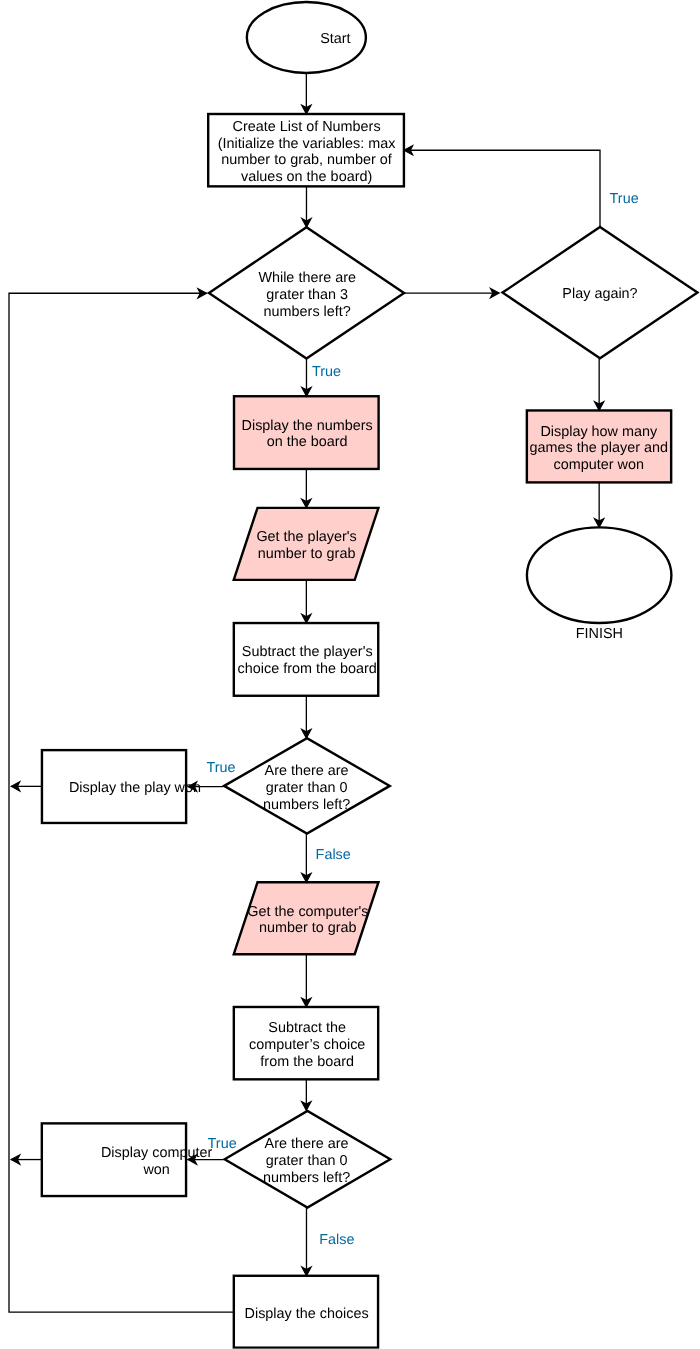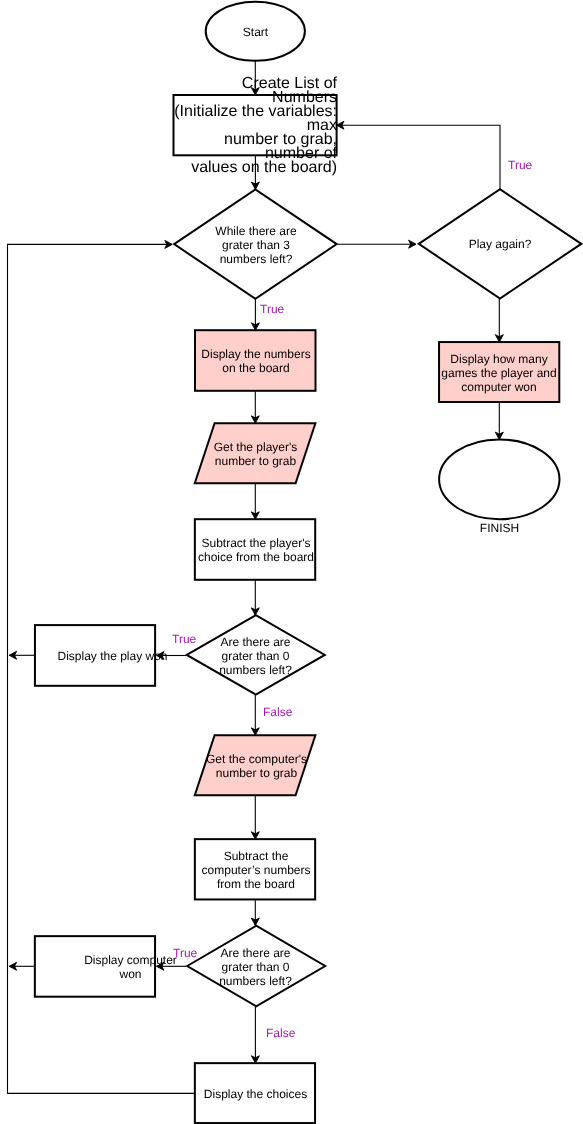--- a/index.html
+++ b/index.html
@@ -7,21 +7,21 @@
   body{width:583px;height:1124px;overflow:hidden;font-family:"Liberation Sans",sans-serif;}
   #stage{position:relative;width:583px;height:1124px;background:#ffffff;overflow:hidden;}
   .nodetext, .edgelabel{-webkit-font-smoothing:antialiased;text-rendering:geometricPrecision;
     transform:translateZ(0);will-change:transform;}
   svg.layer{position:absolute;left:0;top:0;width:583px;height:1124px;display:block;}
   .nodetext{position:absolute;display:flex;align-items:center;justify-content:center;
     text-align:center;font-family:"Liberation Sans",sans-serif;color:#000000;
     white-space:pre-line;-webkit-font-smoothing:antialiased;}
   .nodetext>span{display:block;width:100%;position:relative;top:0.6px;}
   .edgelabel{position:absolute;font-family:"Liberation Sans",sans-serif;font-size:12px;
-    line-height:14px;color:#a21caf;white-space:pre;}
+    line-height:14px;color:#0369a1;white-space:pre;}
 </style>
 </head>
 <body>
 
 <div id="stage">
 <svg class="layer" viewBox="0 0 583 1124" xmlns="http://www.w3.org/2000/svg">
   <ellipse cx="255.3" cy="31.25" rx="49.6" ry="29.55" fill="#ffffff" stroke="#000000" stroke-width="2.0"></ellipse>
   <rect x="173.5" y="95.0" width="163.1" height="60.3" fill="#ffffff" stroke="#000000" stroke-width="2.0"></rect>
   <path d="M 174.10000000000002 244.1 L 255.4 189.39999999999998 L 336.7 244.1 L 255.4 298.8 Z" fill="#ffffff" stroke="#000000" stroke-width="2.0" stroke-linejoin="miter"></path>
   <path d="M 418.75 243.85 L 500.0 189.2 L 581.25 243.85 L 500.0 298.5 Z" fill="#ffffff" stroke="#000000" stroke-width="2.0" stroke-linejoin="miter"></path>
@@ -69,22 +69,22 @@
   <path d="M 255.30 925.40 L 251.30 918.00 L 255.30 920.07 L 259.30 918.00 Z" fill="#000000" stroke="#000000" stroke-width="0.9" stroke-linejoin="miter"></path>
   <path d="M 186.4 966.3 L 156.5 966.3" fill="none" stroke="#000000" stroke-width="1.1" stroke-linejoin="miter" stroke-linecap="butt"></path>
   <path d="M 156.50 966.30 L 163.90 962.30 L 161.83 966.30 L 163.90 970.30 Z" fill="#000000" stroke="#000000" stroke-width="0.9" stroke-linejoin="miter"></path>
   <path d="M 34.85 966.3 L 9.2 966.3" fill="none" stroke="#000000" stroke-width="1.1" stroke-linejoin="miter" stroke-linecap="butt"></path>
   <path d="M 9.20 966.30 L 16.60 962.30 L 14.53 966.30 L 16.60 970.30 Z" fill="#000000" stroke="#000000" stroke-width="0.9" stroke-linejoin="miter"></path>
   <path d="M 255.4 1006.1 L 255.4 1063.15" fill="none" stroke="#000000" stroke-width="1.1" stroke-linejoin="miter" stroke-linecap="butt"></path>
   <path d="M 255.40 1063.15 L 251.40 1055.75 L 255.40 1057.82 L 259.40 1055.75 Z" fill="#000000" stroke="#000000" stroke-width="0.9" stroke-linejoin="miter"></path>
   <path d="M 194.85 1093.4 L 7.5 1093.4 L 7.5 244.4 L 172.2 244.4" fill="none" stroke="#000000" stroke-width="1.1" stroke-linejoin="miter" stroke-linecap="butt"></path>
   <path d="M 172.20 244.40 L 164.80 248.40 L 166.87 244.40 L 164.80 240.40 Z" fill="#000000" stroke="#000000" stroke-width="0.9" stroke-linejoin="miter"></path>
 </svg>
-  <div class="nodetext" style="left:205.8px;top:16.7px;width:99px;height:28px;font-size:12px;line-height:14.0px;"><span>Start</span></div>
-  <div class="nodetext" style="left:173.55px;top:96.8px;width:163px;height:56px;font-size:16px;line-height:14.0px;text-align:right;"><span>Create List of Numbers
+  <div class="nodetext" style="left:205.8px;top:16.7px;width:99px;height:28px;font-size:12px;line-height:14.0px;padding-left:24px;"><span>Start</span></div>
+  <div class="nodetext" style="left:173.55px;top:96.8px;width:163px;height:56px;font-size:12px;line-height:14.0px;"><span>Create List of Numbers
 (Initialize the variables: max
 number to grab, number of
 values on the board)</span></div>
   <div class="nodetext" style="left:189.9px;top:223.4px;width:132px;height:42px;font-size:12px;line-height:14.0px;"><span>While there are
 grater than 3
 numbers left?</span></div>
   <div class="nodetext" style="left:440.2px;top:229.4px;width:120px;height:28px;font-size:12px;line-height:14.0px;"><span>Play again?</span></div>
   <div class="nodetext" style="left:439.4px;top:350.9px;width:120px;height:42px;font-size:12px;line-height:14.0px;"><span>Display how many
 games the player and
 computer won</span></div>
@@ -95,21 +95,21 @@
   <div class="nodetext" style="left:451.5px;top:464.7px;width:95px;height:28px;font-size:12px;line-height:14.0px;margin-top:48px;"><span>FINISH</span></div>
   <div class="nodetext" style="left:196.0px;top:535.4px;width:120px;height:28px;font-size:12px;line-height:14.0px;"><span>Subtract the player's
 choice from the board</span></div>
   <div class="nodetext" style="left:194.8px;top:634.4px;width:121px;height:42px;font-size:12px;line-height:14.0px;"><span>Are there are
 grater than 0
 numbers left?</span></div>
   <div class="nodetext" style="left:36.7px;top:648.2px;width:119px;height:14px;font-size:12px;line-height:14.0px;margin-left:16px;"><span>Display the play won</span></div>
   <div class="nodetext" style="left:198.0px;top:751.0px;width:117px;height:28px;font-size:12px;line-height:14.0px;"><span>Get the computer's
 number to grab</span></div>
   <div class="nodetext" style="left:195.5px;top:847.8px;width:120px;height:42px;font-size:12px;line-height:14.0px;"><span>Subtract the
-computer’s numbers
+computer’s choice
 from the board</span></div>
   <div class="nodetext" style="left:195.0px;top:945.0px;width:121px;height:42px;font-size:12px;line-height:14.0px;"><span>Are there are
 grater than 0
 numbers left?</span></div>
   <div class="nodetext" style="left:36.0px;top:952.4px;width:119px;height:28px;font-size:12px;line-height:14.0px;padding-left:35px;"><span>Display computer
 won</span></div>
   <div class="nodetext" style="left:196.0px;top:1085.6px;width:119px;height:14px;font-size:12px;line-height:14.0px;"><span>Display the choices</span></div>
   <div class="edgelabel" style="left:508.2px;top:158.1px;">True</div>
   <div class="edgelabel" style="left:260.3px;top:301.7px;">True</div>
   <div class="edgelabel" style="left:172.2px;top:631.8px;">True</div>

